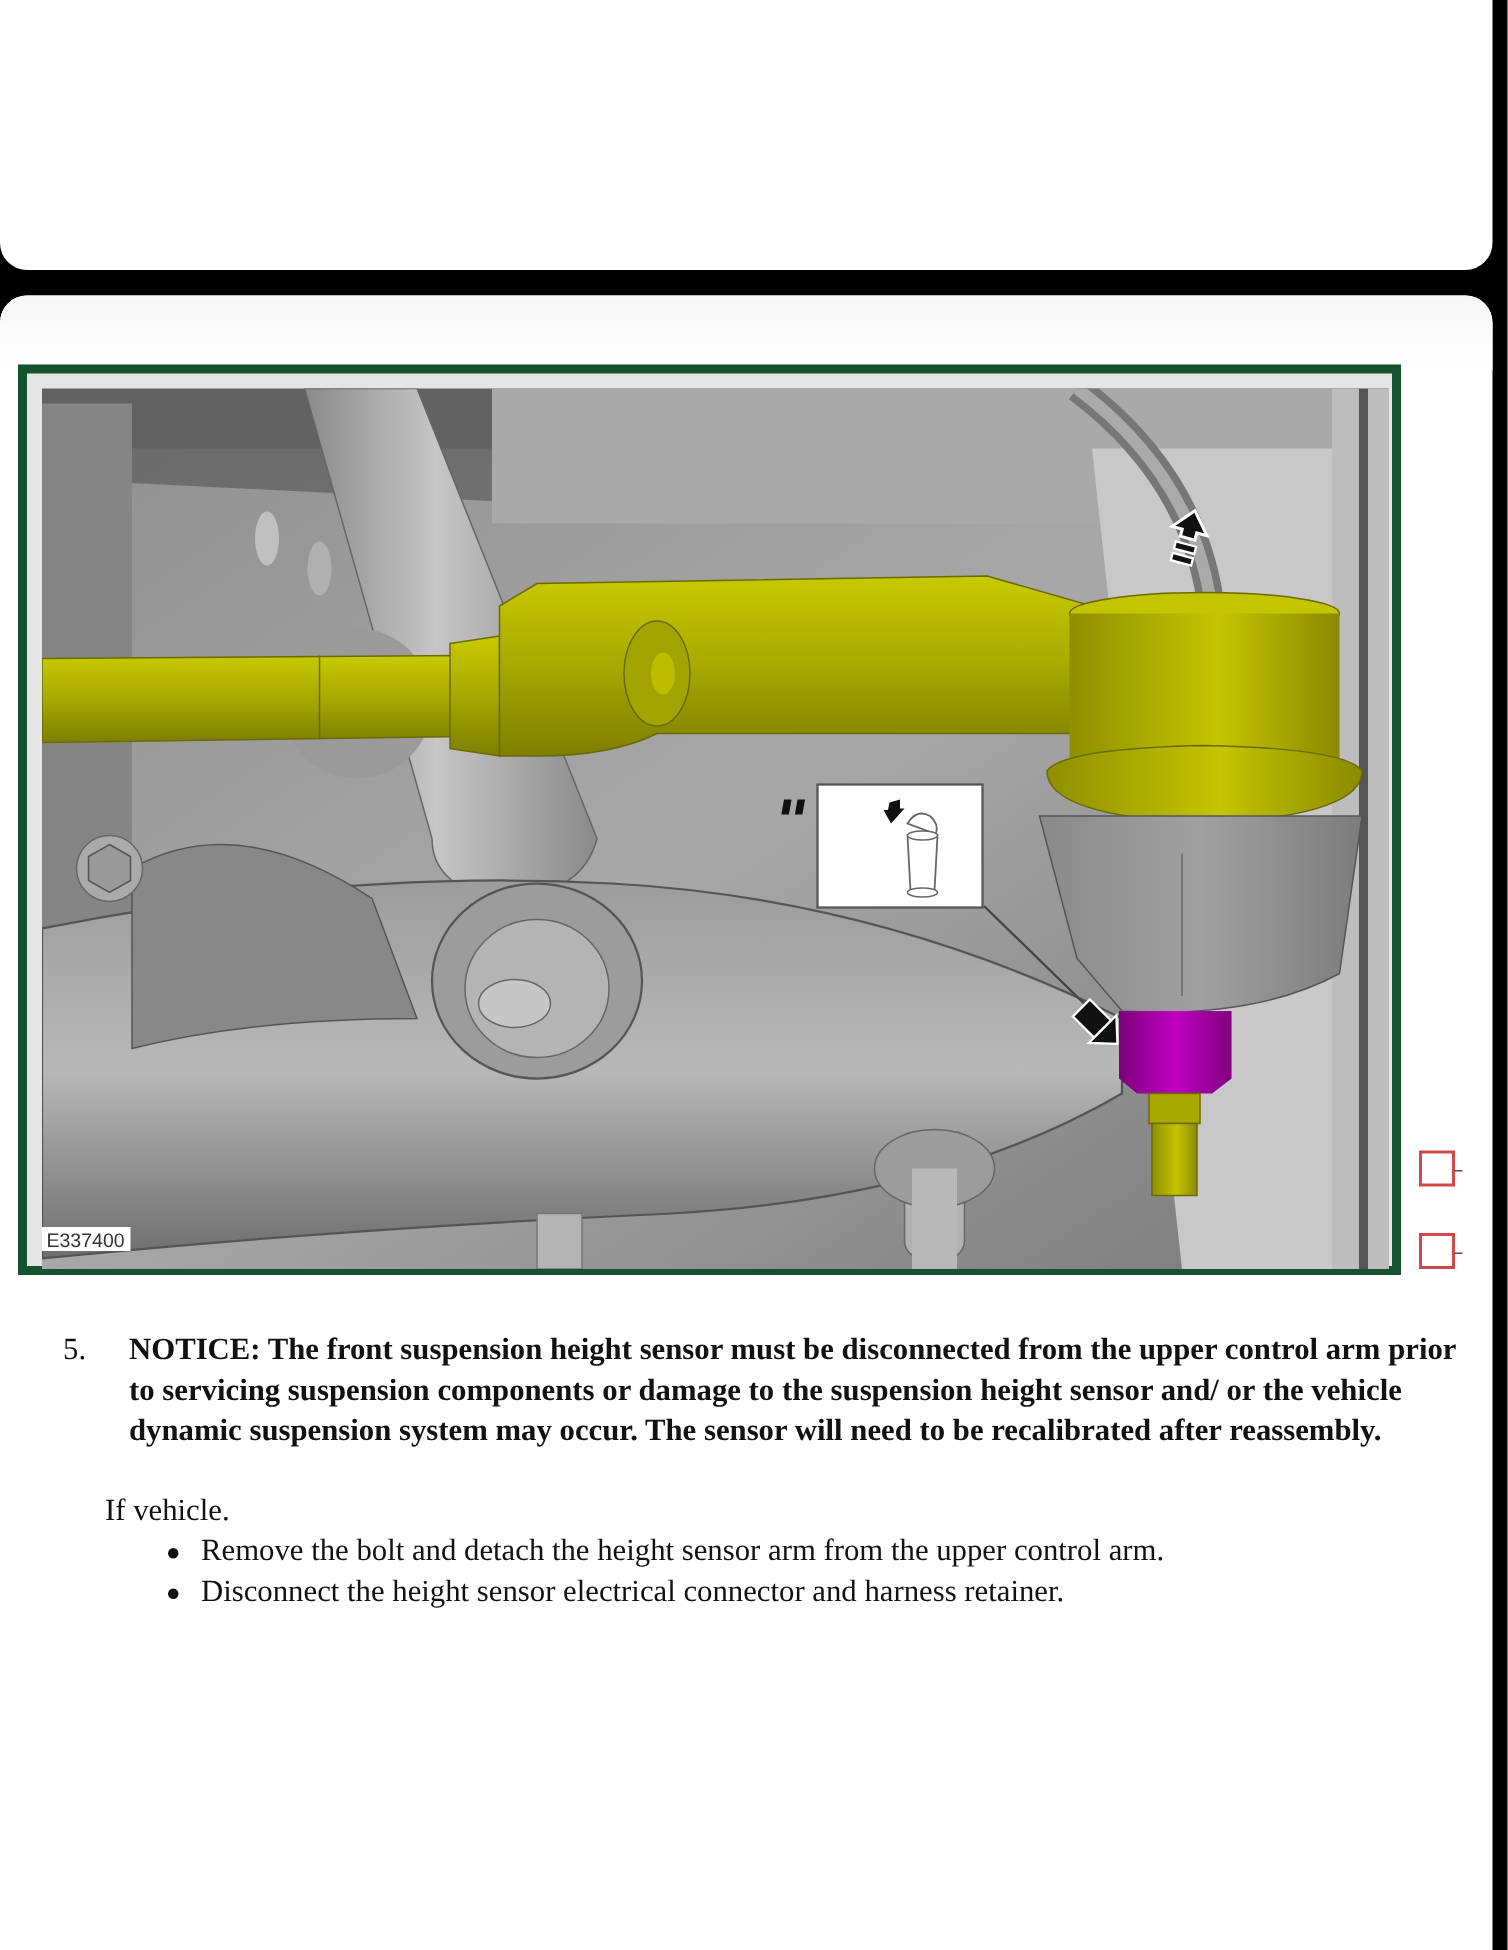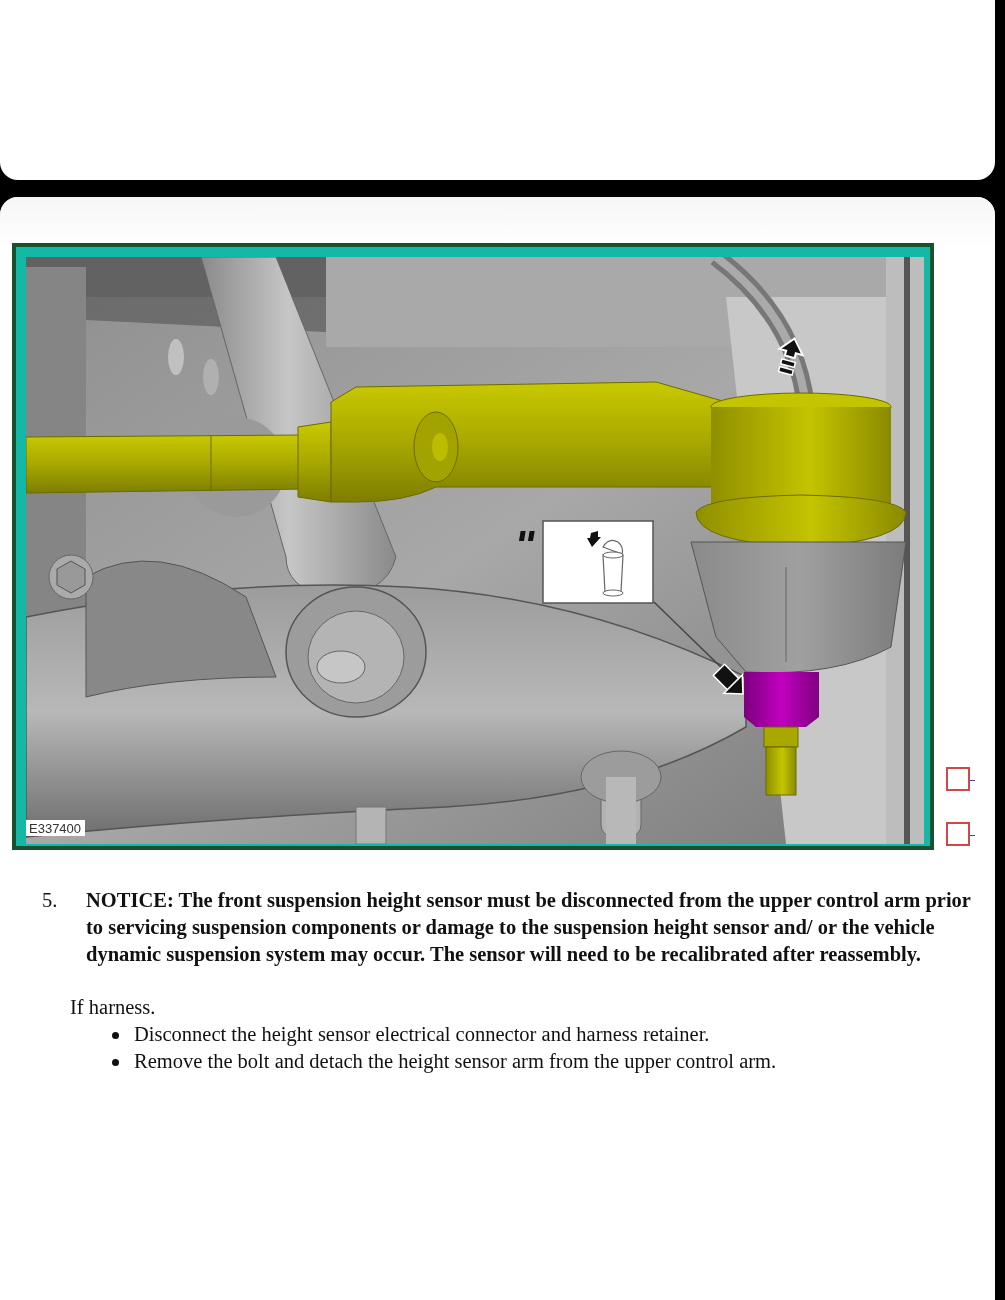--- a/index.html
+++ b/index.html
@@ -14,21 +14,21 @@
   .card-main {
     position: absolute; left: 0; top: 197px; width: 995px; height: 1103px;
     background: #fff; border-radius: 18px 18px 0 0;
   }
   .card-main .fade {
     position: absolute; left: 0; top: 0; right: 0; height: 50px;
     background: linear-gradient(#f6f6f6, #fff); border-radius: 18px 18px 0 0;
   }
   .figure {
     position: absolute; left: 12px; top: 46px; width: 922px; height: 607px;
-    border: 4px solid #14532d; background: #14b8a6; box-sizing: border-box;
+    border: 6px solid #14532d; background: #e5e5e5; box-sizing: border-box;
   }
   .figure svg { position: absolute; left: 10px; top: 10px; }
   .fig-id {
     position: absolute; left: 10px; bottom: 10px; background: #fff;
     padding: 1px 4px 0 3px; font-family: "Liberation Sans", sans-serif;
     font-size: 13px; color: #333;
   }
   .checkbox {
     position: absolute; width: 24px; height: 24px; border: 2px solid #d04848;
     box-sizing: border-box; background: #fff;
@@ -176,19 +176,19 @@
     </svg>
     <div class="fig-id">E337400</div>
   </div>
 
   <div class="checkbox" style="left:946px; top:570px;"></div>
   <div class="checkbox" style="left:946px; top:625px;"></div>
 
   <div class="step">
     <span class="num">5.</span>
     <div class="notice">NOTICE: The front suspension height sensor must be disconnected from the upper control arm prior to servicing suspension components or damage to the suspension height sensor and/ or the vehicle dynamic suspension system may occur. The sensor will need to be recalibrated after reassembly.</div>
-    <div class="equipped">If harness.</div>
+    <div class="equipped">If vehicle.</div>
     <ul>
+      <li><span class="bullet"></span><span>Remove the bolt and detach the height sensor arm from the upper control arm.</span></li>
       <li><span class="bullet"></span><span>Disconnect the height sensor electrical connector and harness retainer.</span></li>
-      <li><span class="bullet"></span><span>Remove the bolt and detach the height sensor arm from the upper control arm.</span></li>
     </ul>
   </div>
 </div>
 
 </body></html>

